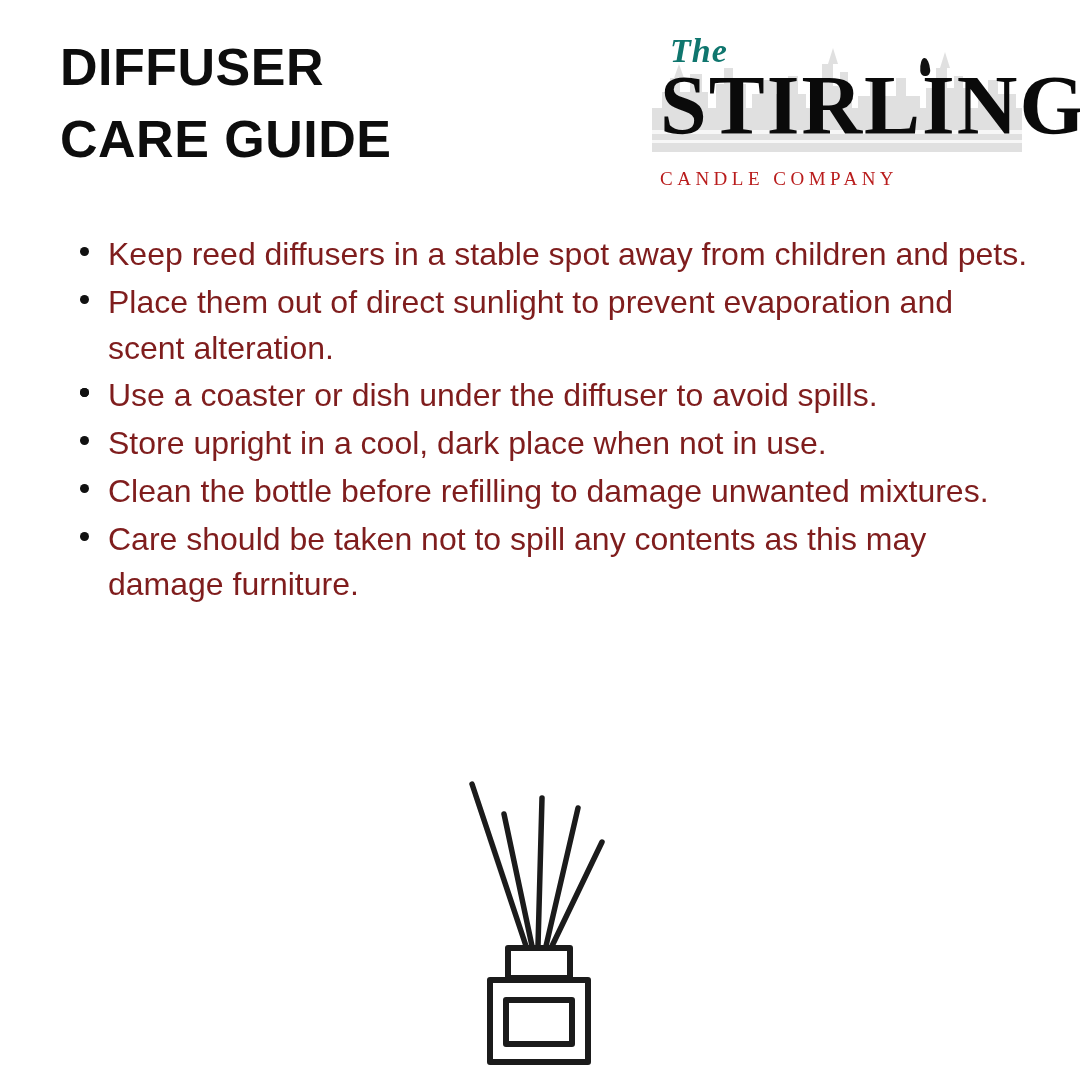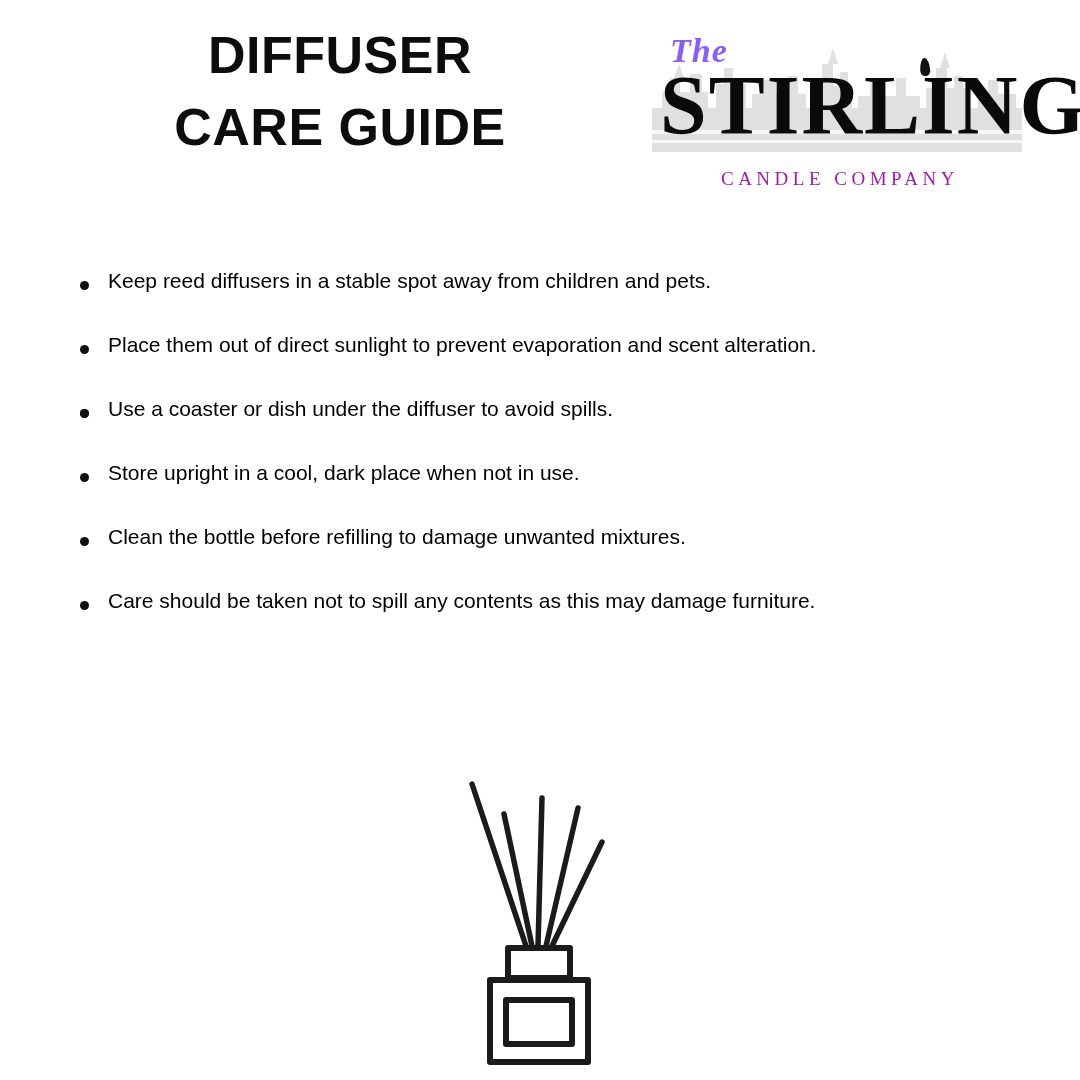--- a/index.html
+++ b/index.html
@@ -25,23 +25,22 @@
   .header {
     position: absolute;
     top: 20px;
     left: 0;
     width: 1080px;
     height: 180px;
   }
   .title-block {
     position: absolute;
     left: 60px;
-    top: 0;
+    top: 12px;
     width: 560px;
-    text-align: center;
   }
   .title-line {
     font-size: 52px;
     font-weight: bold;
     letter-spacing: 0.5px;
     line-height: 1.38;
     color: #0d0d0d;
     white-space: nowrap;
   }
 
@@ -62,46 +61,45 @@
     opacity: 0.30;
   }
   .logo-the {
     position: absolute;
     left: 18px;
     top: 4px;
     font-family: "Liberation Serif", serif;
     font-style: italic;
     font-weight: bold;
     font-size: 34px;
-    color: #8b5cf6;
+    color: #0f766e;
     letter-spacing: 1px;
   }
   .logo-main {
     position: absolute;
     left: 8px;
     top: 36px;
     width: 360px;
     text-align: left;
     font-family: "Liberation Serif", serif;
     font-weight: bold;
     font-size: 84px;
     line-height: 1;
     color: #0a0a0a;
     letter-spacing: 2px;
   }
   .logo-sub {
     position: absolute;
     left: 8px;
     top: 140px;
     width: 360px;
-    text-align: center;
     font-family: "Liberation Serif", serif;
     font-size: 19px;
     letter-spacing: 4.5px;
-    color: #a21caf;
+    color: #b91c1c;
   }
   .flame {
     position: absolute;
     left: 268px;
     top: 30px;
     width: 10px;
     height: 18px;
     background: #111;
     border-radius: 50% 50% 45% 45% / 70% 70% 30% 30%;
     transform: rotate(-4deg);
@@ -113,25 +111,24 @@
     left: 68px;
     top: 232px;
     width: 960px;
     list-style: none;
     margin: 0;
     padding: 0;
   }
   .list li {
     position: relative;
     padding-left: 40px;
-    font-size: 21px;
+    font-size: 32px;
     line-height: 1.43;
-    color: #000000;
+    color: #7f1d1d;
     margin-bottom: 2px;
-    margin-top: 34px;
   }
   .list li .bullet {
     position: absolute;
     left: 12px;
     top: 15px;
     width: 9px;
     height: 9px;
     background: #111;
     border-radius: 50%;
   }

